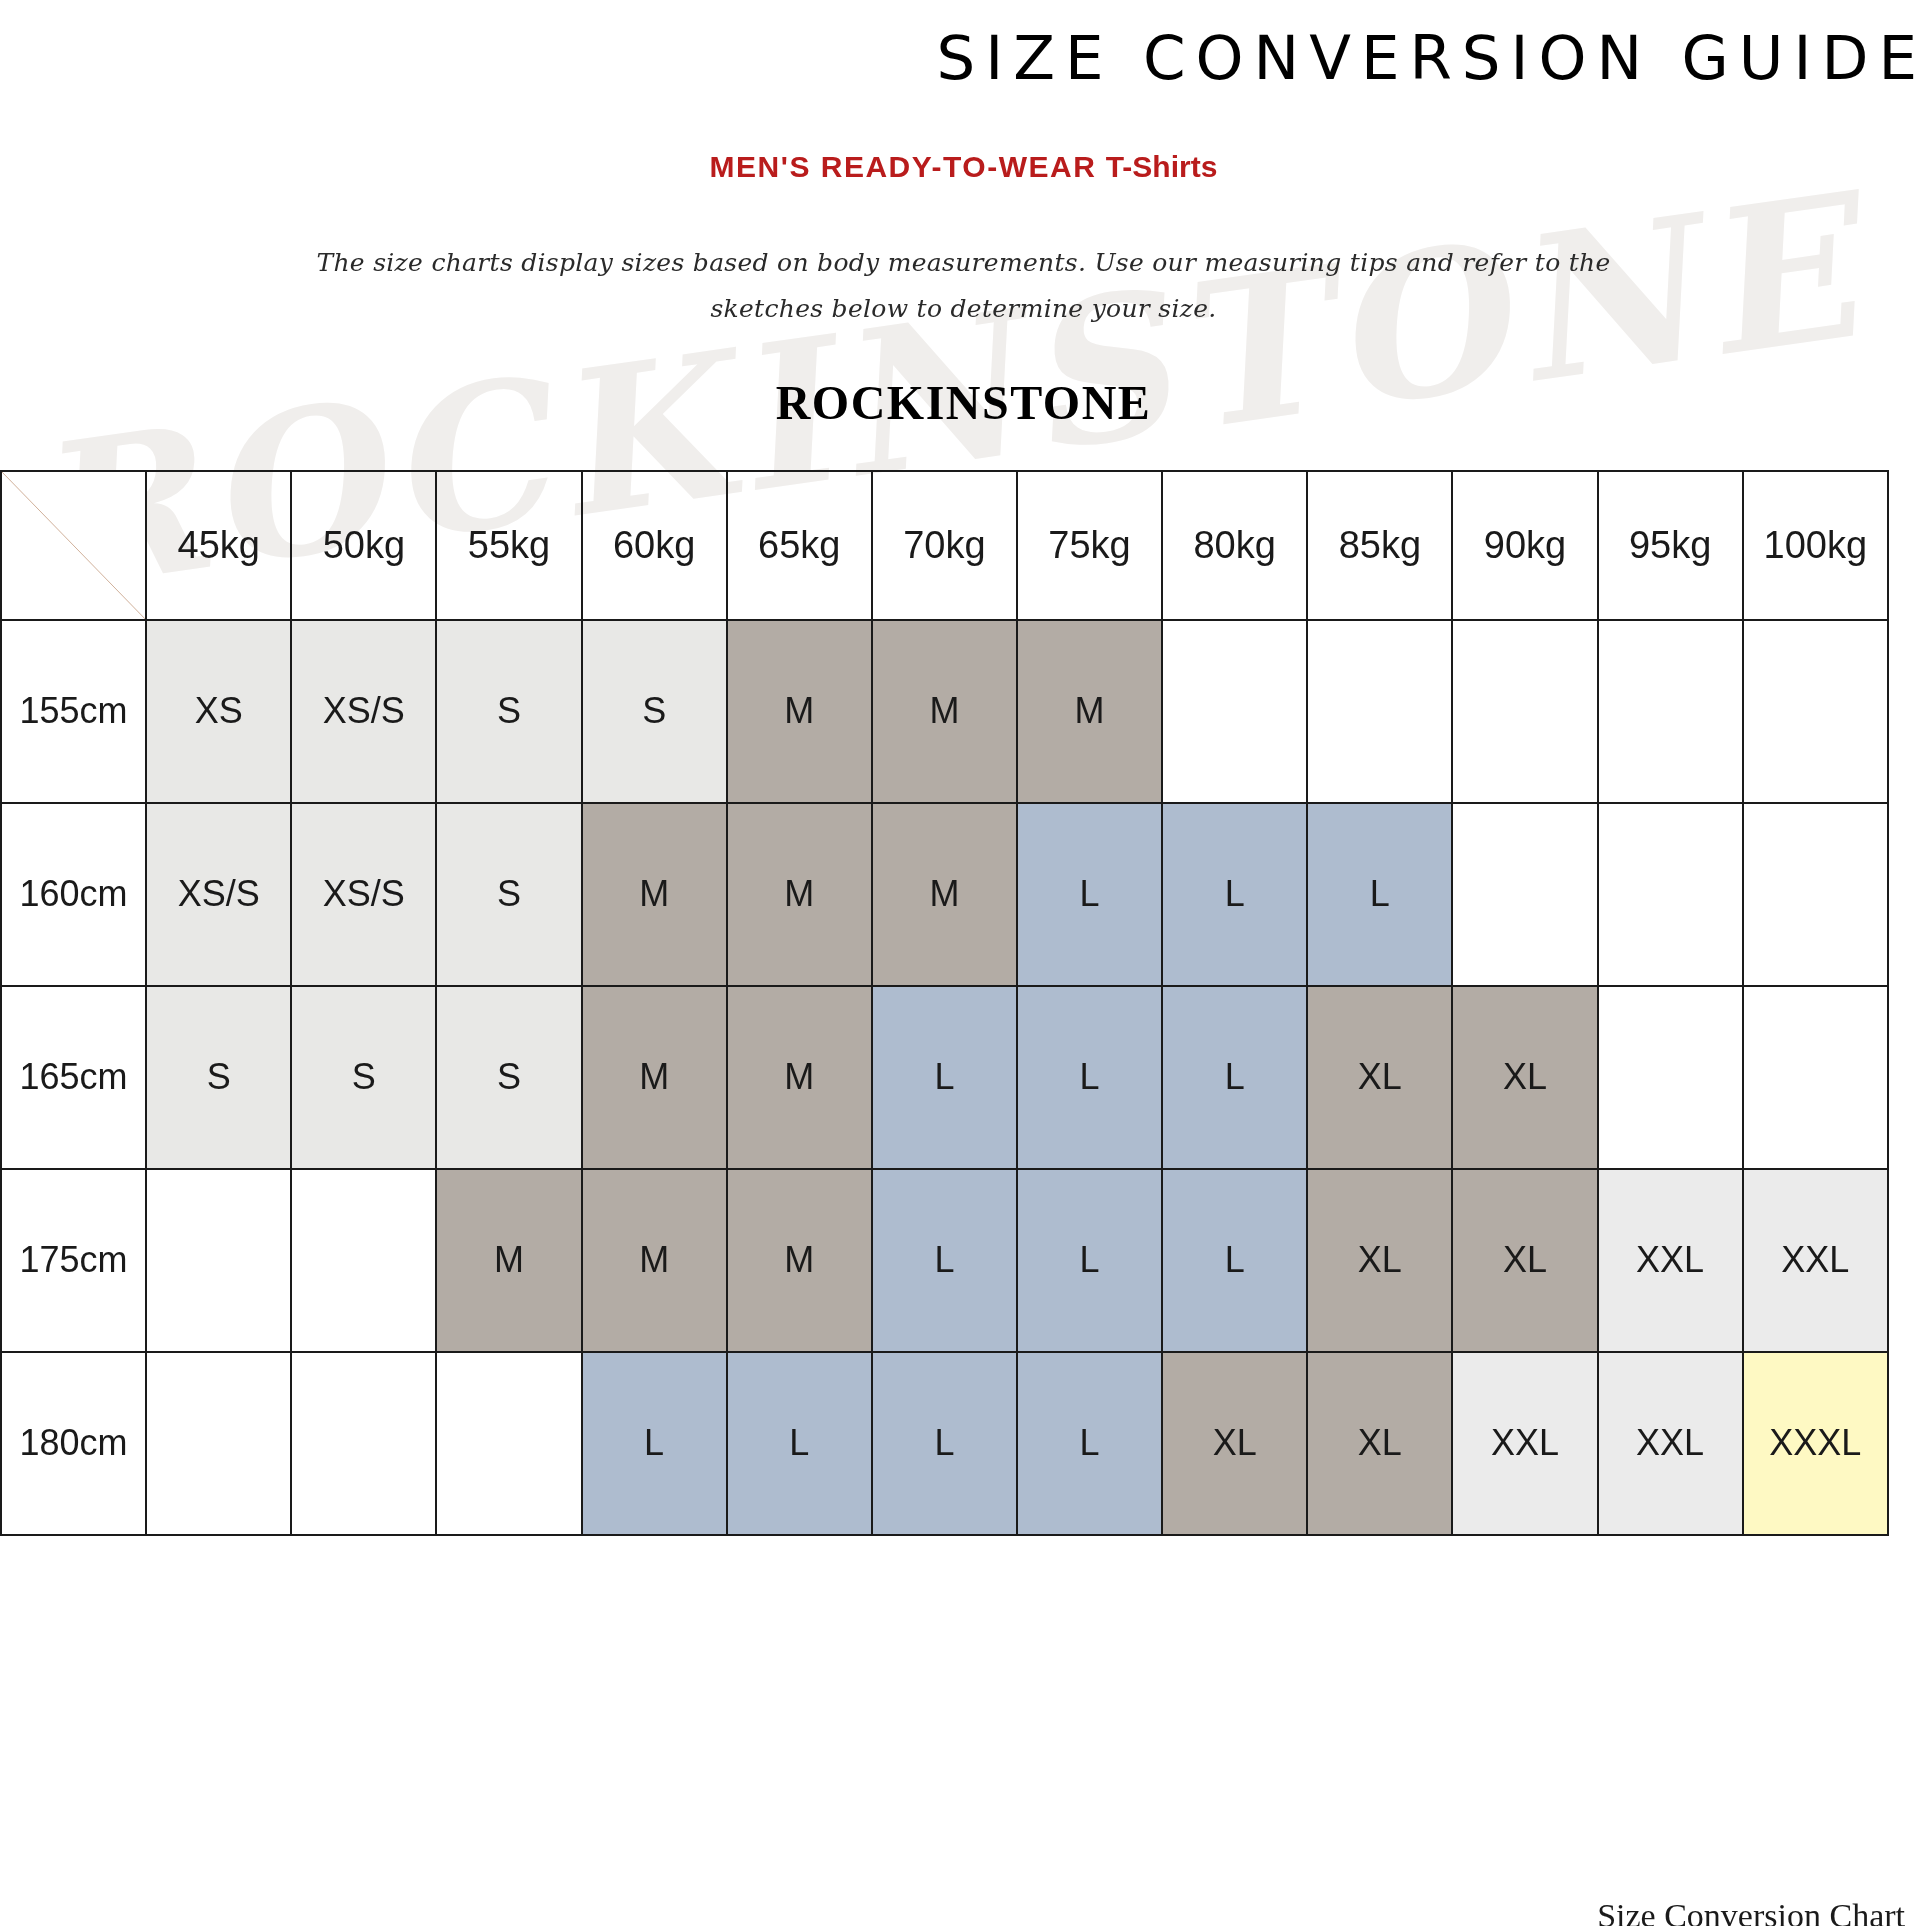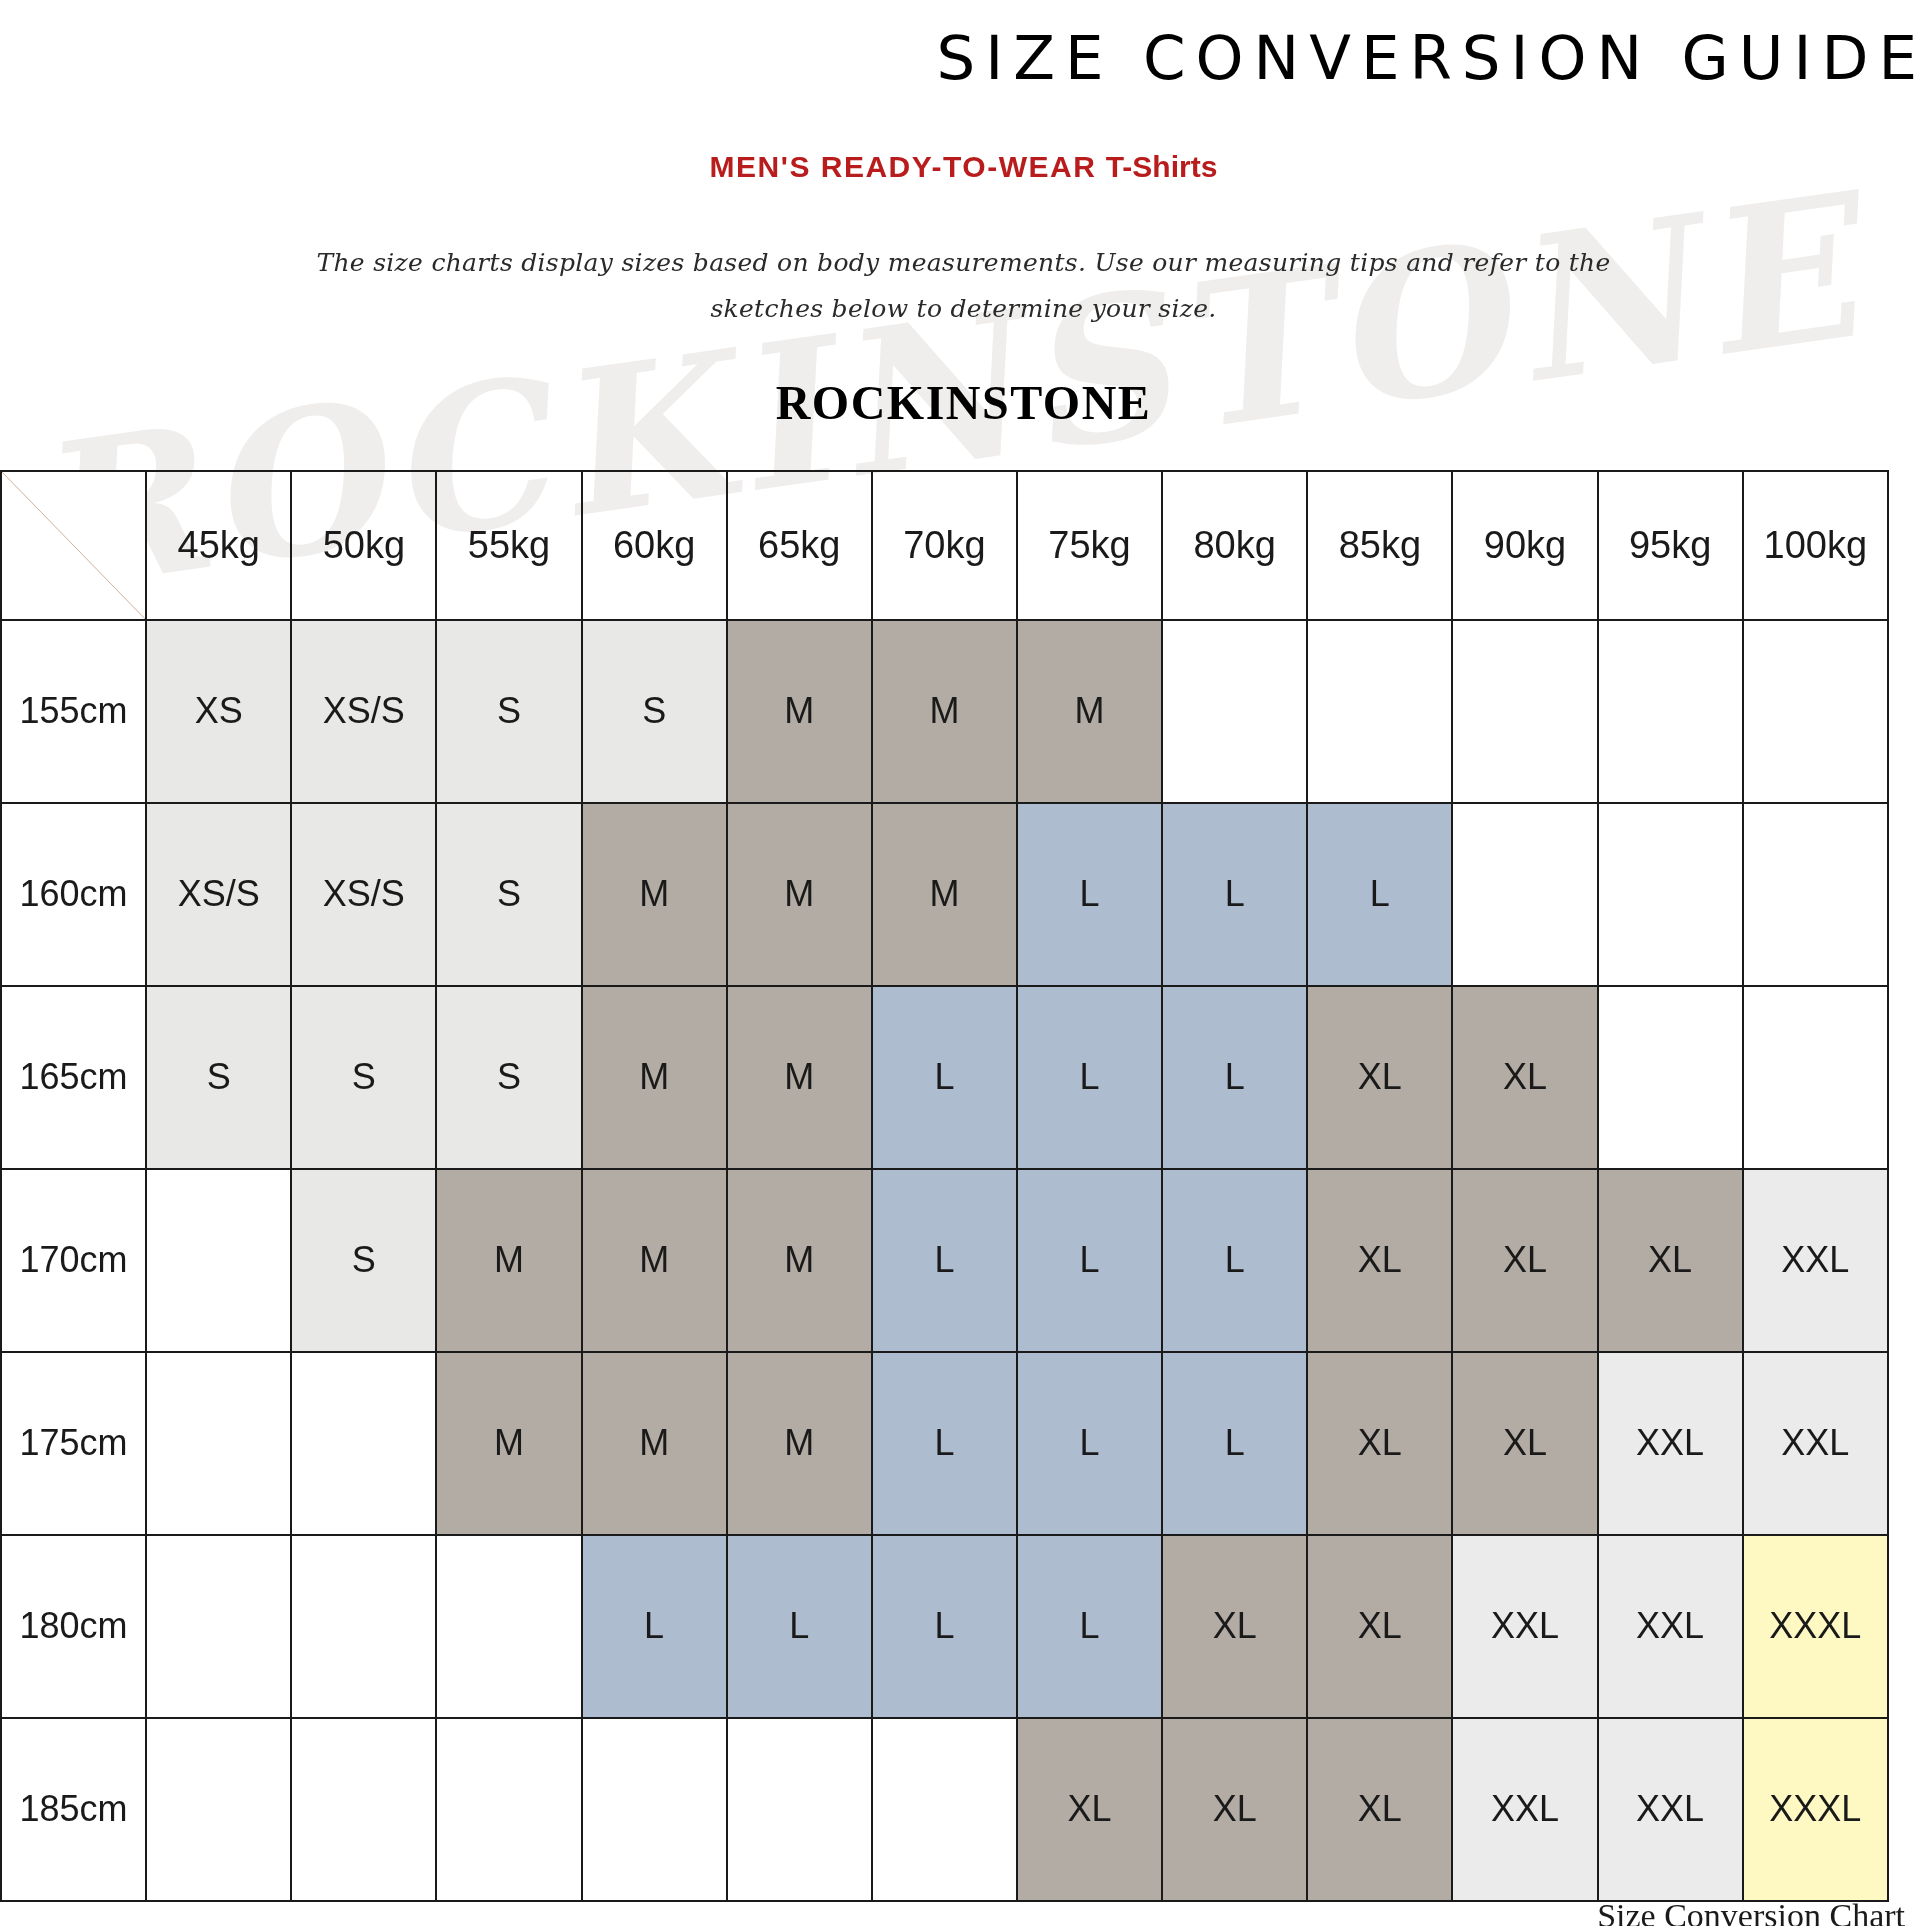--- a/index.html
+++ b/index.html
@@ -231,35 +231,20 @@
             <td class="c-m">M</td>
             <td class="c-l">L</td>
             <td class="c-l">L</td>
             <td class="c-l">L</td>
             <td class="c-xl">XL</td>
             <td class="c-xl">XL</td>
             <td class="c-none"></td>
             <td class="c-none"></td>
           </tr>
           <tr>
-            <td class="rowhdr">170cm</td>
-            <td class="c-none"></td>
-            <td class="c-s">S</td>
-            <td class="c-m">M</td>
-            <td class="c-m">M</td>
-            <td class="c-m">M</td>
-            <td class="c-l">L</td>
-            <td class="c-l">L</td>
-            <td class="c-l">L</td>
-            <td class="c-xl">XL</td>
-            <td class="c-xl">XL</td>
-            <td class="c-xl">XL</td>
-            <td class="c-xxl">XXL</td>
-          </tr>
-          <tr>
             <td class="rowhdr">175cm</td>
             <td class="c-none"></td>
             <td class="c-none"></td>
             <td class="c-m">M</td>
             <td class="c-m">M</td>
             <td class="c-m">M</td>
             <td class="c-l">L</td>
             <td class="c-l">L</td>
             <td class="c-l">L</td>
             <td class="c-xl">XL</td>
@@ -269,35 +254,20 @@
           </tr>
           <tr>
             <td class="rowhdr">180cm</td>
             <td class="c-none"></td>
             <td class="c-none"></td>
             <td class="c-none"></td>
             <td class="c-l">L</td>
             <td class="c-l">L</td>
             <td class="c-l">L</td>
             <td class="c-l">L</td>
-            <td class="c-xl">XL</td>
-            <td class="c-xl">XL</td>
-            <td class="c-xxl">XXL</td>
-            <td class="c-xxl">XXL</td>
-            <td class="c-xxxl">XXXL</td>
-          </tr>
-          <tr>
-            <td class="rowhdr">185cm</td>
-            <td class="c-none"></td>
-            <td class="c-none"></td>
-            <td class="c-none"></td>
-            <td class="c-none"></td>
-            <td class="c-none"></td>
-            <td class="c-none"></td>
-            <td class="c-xl">XL</td>
             <td class="c-xl">XL</td>
             <td class="c-xl">XL</td>
             <td class="c-xxl">XXL</td>
             <td class="c-xxl">XXL</td>
             <td class="c-xxxl">XXXL</td>
           </tr>
         </tbody>
     </table>
 
   </div>

